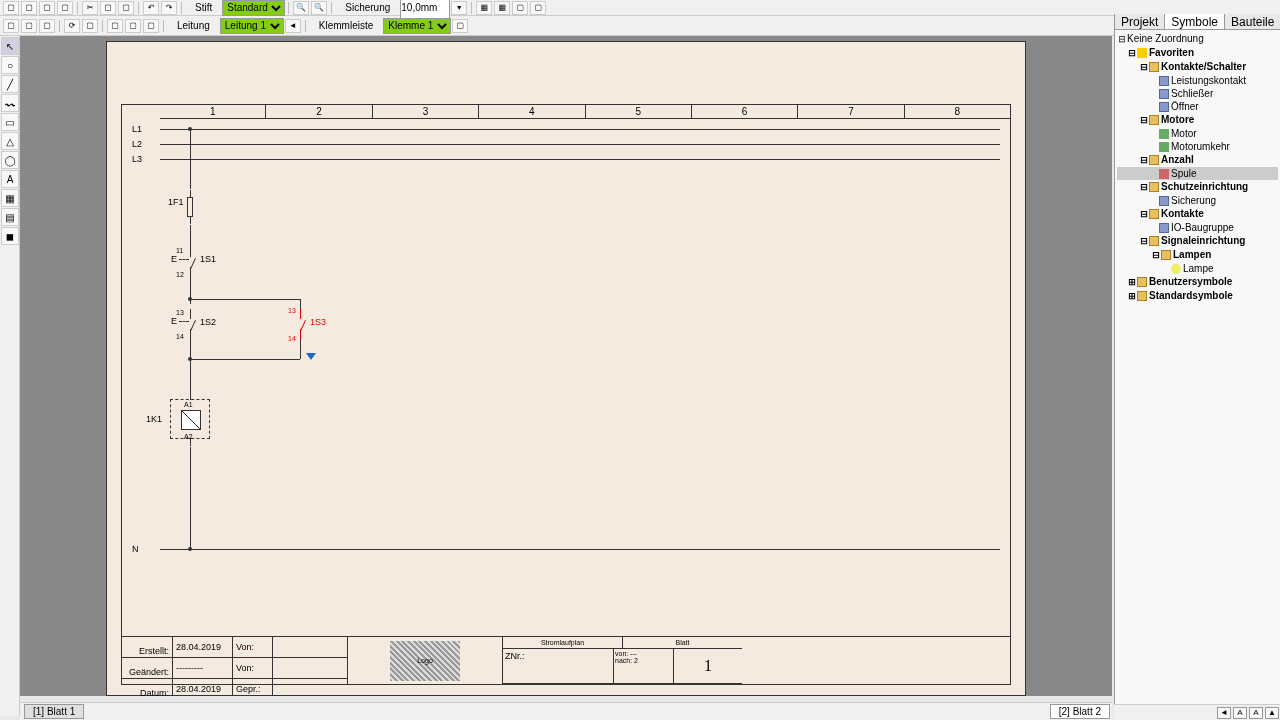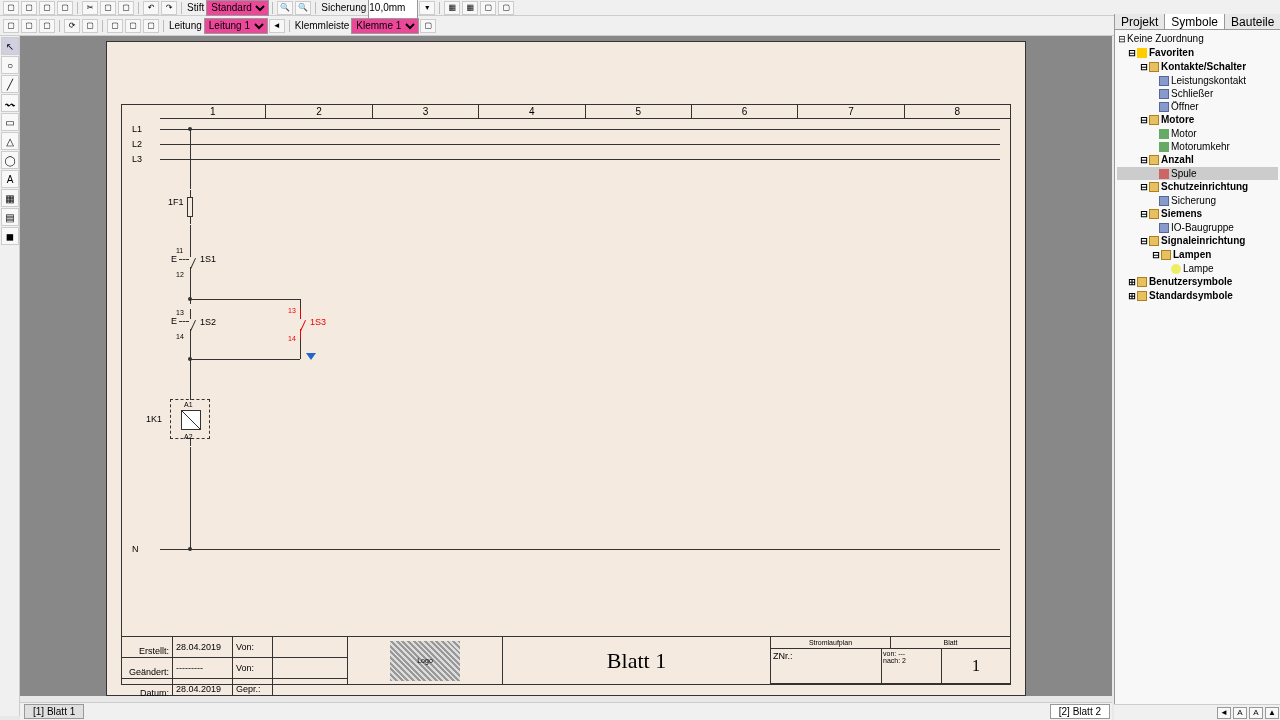--- a/index.html
+++ b/index.html
@@ -3,22 +3,22 @@
 <meta charset="utf-8">
 <style>
 * { box-sizing: border-box; margin: 0; padding: 0; font-family: Arial, sans-serif; }
 body { background: #e8e8e8; width: 1280px; height: 720px; overflow: hidden; position: relative; }
 
 
 .toolbar { background: #f0f0f0; border-bottom: 1px solid #ccc; display: flex; align-items: center; height: 16px; padding: 0 2px; }
 .toolbar2 { background: #f0f0f0; border-bottom: 1px solid #ccc; display: flex; align-items: center; height: 20px; padding: 0 2px; }
 .tb-btn { width: 16px; height: 14px; margin: 0 1px; border: 1px solid #ccc; background: #f8f8f8; display: inline-flex; align-items: center; justify-content: center; font-size: 8px; cursor: pointer; }
 .tb-sep { width: 1px; height: 12px; background: #bbb; margin: 0 3px; }
-.tb-label { font-size: 10px; margin: 0 2px; }
-.tb-select { font-size: 10px; height: 16px; border: 1px solid #999; background: #ec4899; min-width: 60px; }
+.tb-label { font-size: 10px; margin: 0 10px; }
+.tb-select { font-size: 10px; height: 16px; border: 1px solid #999; background: #84cc16; min-width: 60px; }
 .tb-input { font-size: 10px; height: 32px; border: 1px solid #999; background: white; width: 50px; }
 
 
 .left-tools { position: absolute; left: 0; top: 36px; width: 20px; background: #f0f0f0; border-right: 1px solid #ccc; height: 680px; }
 .lt-btn { width: 18px; height: 18px; border: 1px solid #ccc; background: #f8f8f8; display: flex; align-items: center; justify-content: center; font-size: 10px; cursor: pointer; margin: 1px; }
 .lt-btn.active { background: #d0d0e0; }
 
 
 .main-area { position: absolute; left: 20px; top: 36px; right: 168px; bottom: 24px; background: #888; overflow: auto; }
 .page { background: #f5eae0; margin: 5px auto; width: 920px; height: 655px; position: relative; border: 1px solid #333; }
@@ -278,21 +278,20 @@
           <div class="tb-left-row">
             <div>Datum:</div>
             <div>28.04.2019</div>
             <div>Gepr.:</div>
             <div></div>
           </div>
         </div>
         <div class="tb-logo">
           <div class="logo-box">Logo</div>
         </div>
-        <div class="tb-title">Blatt 1</div>
         <div class="tb-right">
           <div class="tb-r-top">
             <div>Stromlaufplan</div>
             <div>Blatt</div>
           </div>
           <div class="tb-r-mid">
             <div class="znr">ZNr.:</div>
             <div class="small">
               <div>von: ---</div>
               <div>nach: 2</div>
@@ -318,21 +317,21 @@
     <div class="tree-item" style="padding-left:42px"><span class="icon i-contact"></span><span>Leistungskontakt</span></div>
     <div class="tree-item" style="padding-left:42px"><span class="icon i-contact"></span><span>Schließer</span></div>
     <div class="tree-item" style="padding-left:42px"><span class="icon i-contact"></span><span>Öffner</span></div>
     <div class="tree-item bold" style="padding-left:22px"><span class="exp">⊟</span><span class="icon i-folder"></span><span>Motore</span></div>
     <div class="tree-item" style="padding-left:42px"><span class="icon i-motor"></span><span>Motor</span></div>
     <div class="tree-item" style="padding-left:42px"><span class="icon i-motor"></span><span>Motorumkehr</span></div>
     <div class="tree-item bold" style="padding-left:22px"><span class="exp">⊟</span><span class="icon i-folder"></span><span>Anzahl</span></div>
     <div class="tree-item sel" style="padding-left:42px"><span class="icon i-relay"></span><span>Spule</span></div>
     <div class="tree-item bold" style="padding-left:22px"><span class="exp">⊟</span><span class="icon i-folder"></span><span>Schutzeinrichtung</span></div>
     <div class="tree-item" style="padding-left:42px"><span class="icon i-contact"></span><span>Sicherung</span></div>
-    <div class="tree-item bold" style="padding-left:22px"><span class="exp">⊟</span><span class="icon i-folder"></span><span>Siemens</span></div>
+    <div class="tree-item bold" style="padding-left:22px"><span class="exp">⊟</span><span class="icon i-folder"></span><span>Kontakte</span></div>
     <div class="tree-item" style="padding-left:42px"><span class="icon i-contact"></span><span>IO-Baugruppe</span></div>
     <div class="tree-item bold" style="padding-left:22px"><span class="exp">⊟</span><span class="icon i-folder"></span><span>Signaleinrichtung</span></div>
     <div class="tree-item bold" style="padding-left:34px"><span class="exp">⊟</span><span class="icon i-folder"></span><span>Lampen</span></div>
     <div class="tree-item" style="padding-left:54px"><span class="icon i-lamp"></span><span>Lampe</span></div>
     <div class="tree-item bold" style="padding-left:10px"><span class="exp">⊞</span><span class="icon i-folder"></span><span>Benutzersymbole</span></div>
     <div class="tree-item bold" style="padding-left:10px"><span class="exp">⊞</span><span class="icon i-folder"></span><span>Standardsymbole</span></div>
   </div>
 </div>
 
 <div class="bottom-tabs">

